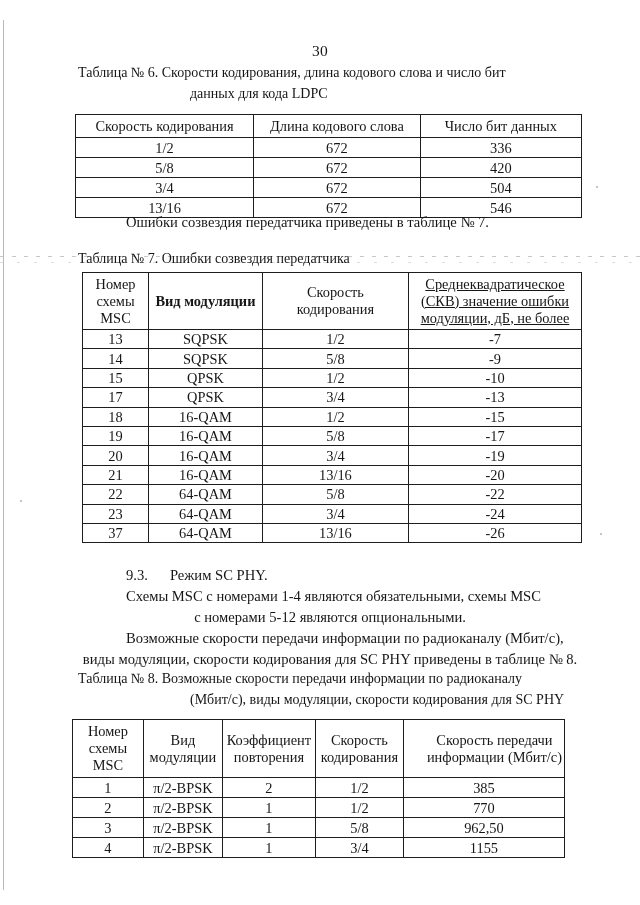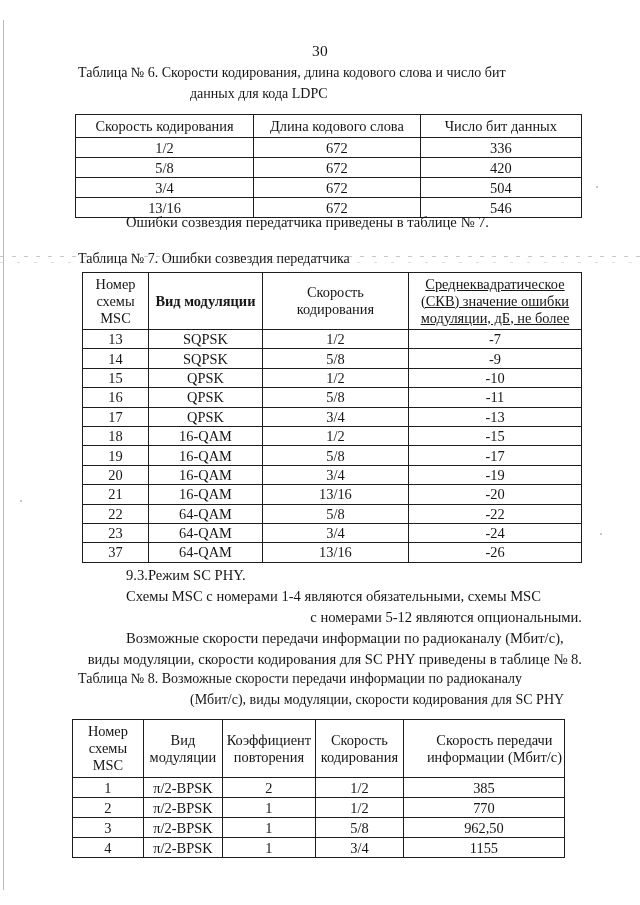--- a/index.html
+++ b/index.html
@@ -84,29 +84,29 @@
     line-height: 21px;
     text-align: justify;
   }
   .para .first {
     display: block;
     text-indent: 48px;
     text-align: justify;
   }
   .para .run {
     display: block;
-    text-align: right;
+    text-align: center;
   }
 
   .sec-head {
     position: absolute;
     font-size: 14.6px;
     line-height: 21px;
   }
-  .sec-head .num { }
+  .sec-head .num { margin-right: 22px; }
 
   
   table.doc {
     position: absolute;
     border-collapse: collapse;
     font-size: 14.4px;
     background: transparent;
   }
   table.doc td, table.doc th {
     border: 1px solid #1d1d1d;
@@ -246,26 +246,20 @@
         <td>5/8</td>
         <td>-9</td>
       </tr>
       <tr>
         <td>15</td>
         <td>QPSK</td>
         <td>1/2</td>
         <td>-10</td>
       </tr>
       <tr>
-        <td>16</td>
-        <td>QPSK</td>
-        <td>5/8</td>
-        <td>-11</td>
-      </tr>
-      <tr>
         <td>17</td>
         <td>QPSK</td>
         <td>3/4</td>
         <td>-13</td>
       </tr>
       <tr>
         <td>18</td>
         <td>16-QAM</td>
         <td>1/2</td>
         <td>-15</td>

